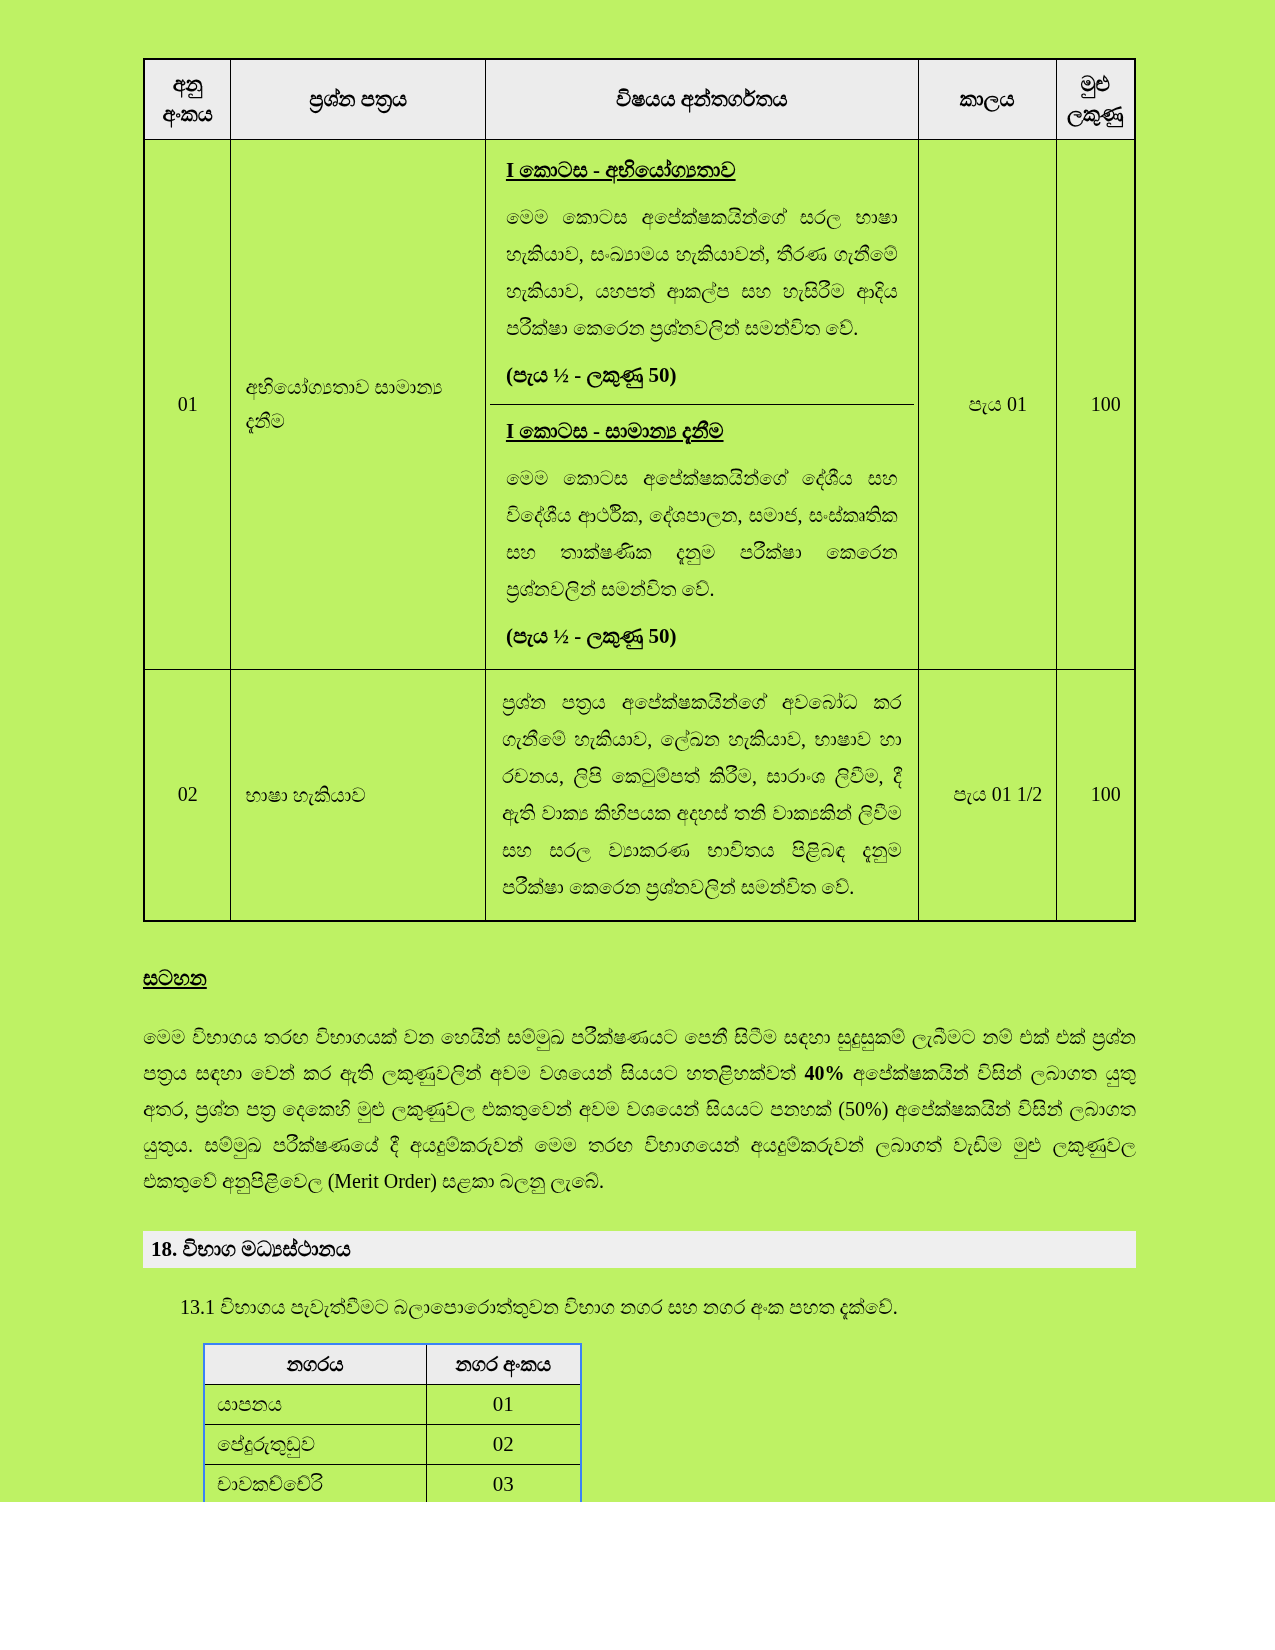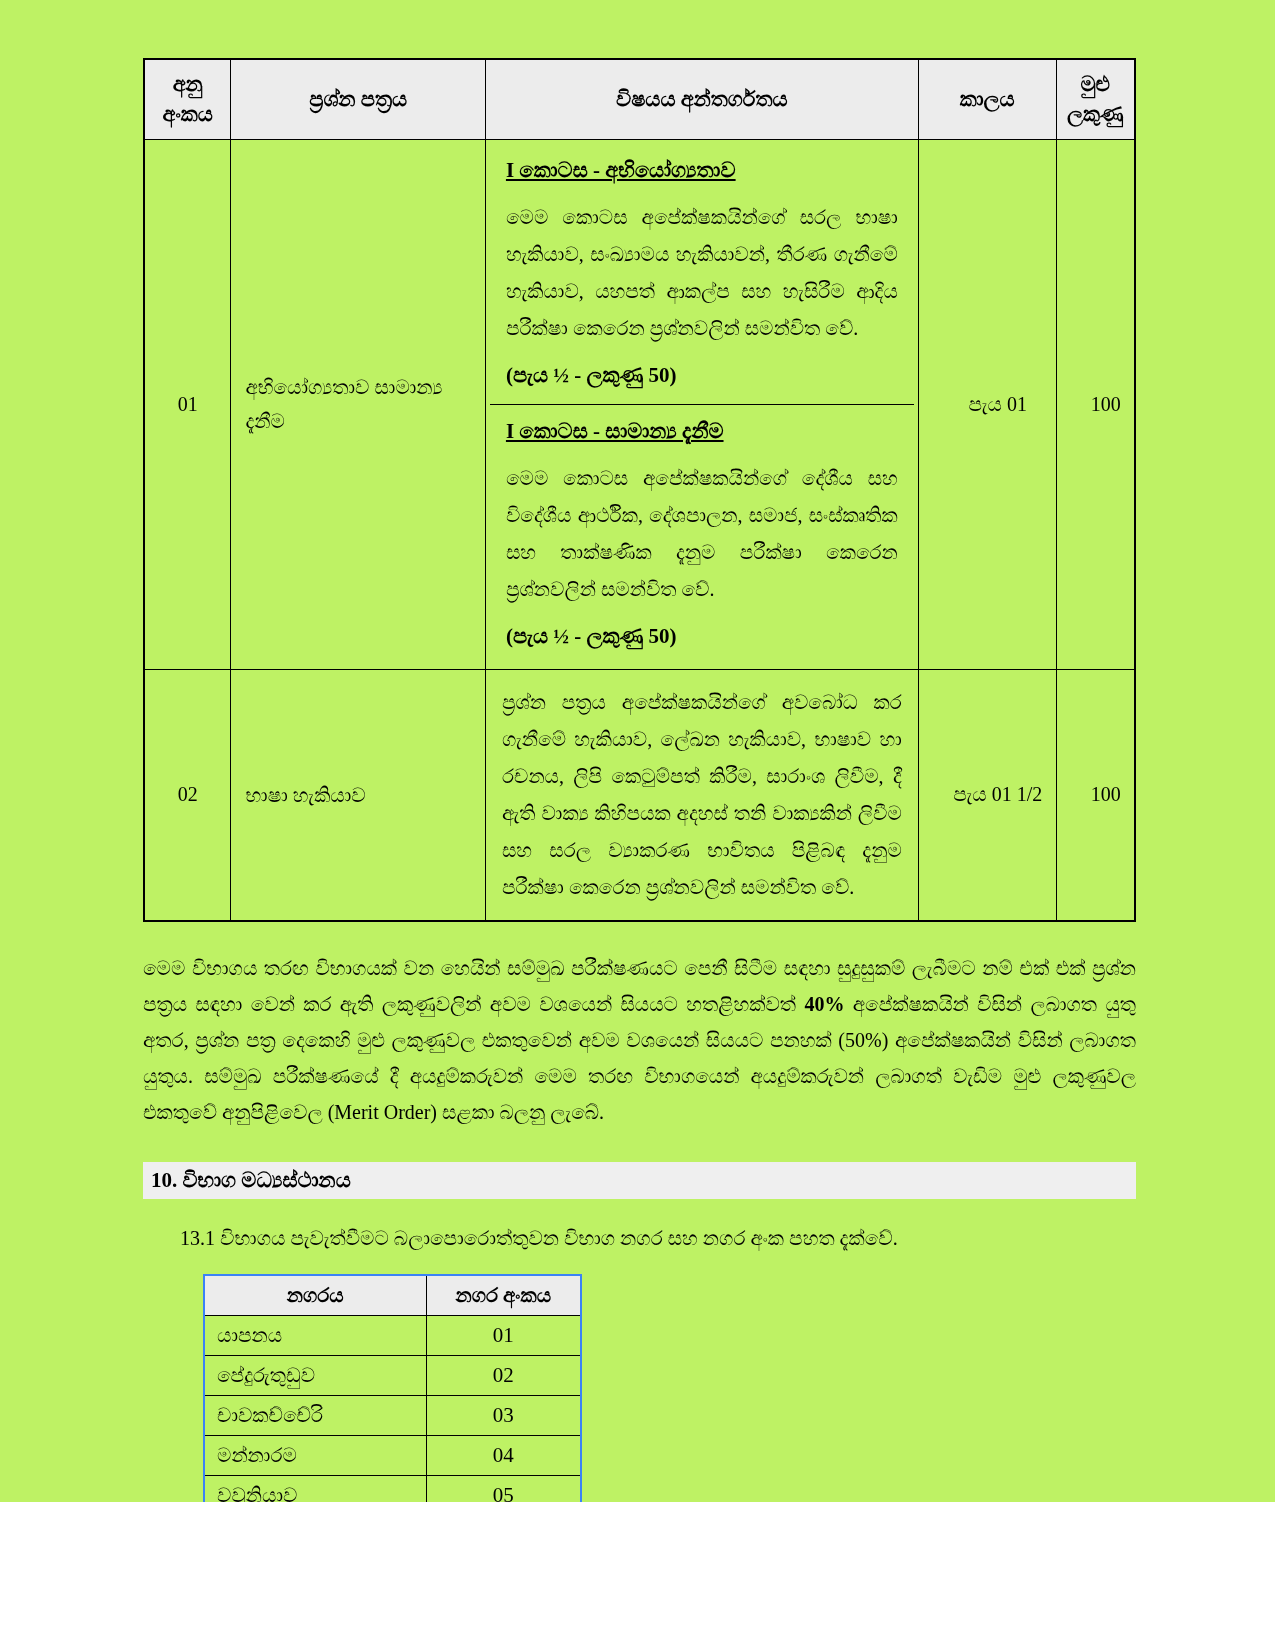--- a/index.html
+++ b/index.html
@@ -201,25 +201,26 @@
         <tr>
           <td class="cell-no">02</td>
           <td class="cell-paper">භාෂා හැකියාව</td>
           <td class="cell-content-single">ප්‍රශ්න පත්‍රය අපේක්ෂකයින්ගේ අවබෝධ කර ගැනීමේ හැකියාව, ලේඛන හැකියාව, භාෂාව හා රචනය, ලිපි කෙටුම්පත් කිරීම, සාරාංශ ලිවීම, දී ඇති වාක්‍ය කිහිපයක අදහස් තනි වාක්‍යකින් ලිවීම සහ සරල ව්‍යාකරණ භාවිතය පිළිබඳ දැනුම පරීක්ෂා කෙරෙන ප්‍රශ්නවලින් සමන්විත වේ.</td>
           <td class="cell-time">පැය 01 1/2</td>
           <td class="cell-total">100</td>
         </tr>
       </tbody>
     </table>
 
+    <div class="note-heading">සටහන</div>
     <div class="note-para">
       <span>මෙම විභාගය තරඟ විභාගයක් වන හෙයින් සම්මුඛ පරීක්ෂණයට පෙනී සිටීම සඳහා සුදුසුකම් ලැබීමට නම් එක් එක් ප්‍රශ්න පත්‍රය සඳහා වෙන් කර ඇති ලකුණුවලින් අවම වශයෙන් සියයට හතළිහක්වත් </span><span class="bold">40%</span><span> අපේක්ෂකයින් විසින් ලබාගත යුතු අතර, ප්‍රශ්න පත්‍ර දෙකෙහි මුළු ලකුණුවල එකතුවෙන් අවම වශයෙන් සියයට පනහක් (50%) අපේක්ෂකයින් විසින් ලබාගත යුතුය. සම්මුඛ පරීක්ෂණයේ දී අයදුම්කරුවන් මෙම තරඟ විභාගයෙන් අයදුම්කරුවන් ලබාගත් වැඩිම මුළු ලකුණුවල  එකතුවේ අනුපිළිවෙල (Merit Order) සළකා බලනු ලැබේ.</span>
     </div>
 
-    <div class="section-bar">10. විභාග මධ්‍යස්ථානය</div>
+    <div class="section-bar">18. විභාග මධ්‍යස්ථානය</div>
     <div class="sub-line">13.1 විභාගය පැවැත්වීමට බලාපොරොත්තුවන විභාග නගර සහ නගර අංක පහත දැක්වේ.</div>
 
     <table class="cities">
       <thead>
         <tr>
           <th style="width:222px">නගරය</th>
           <th style="width:155px">නගර අංකය</th>
         </tr>
       </thead>
       <tbody>

